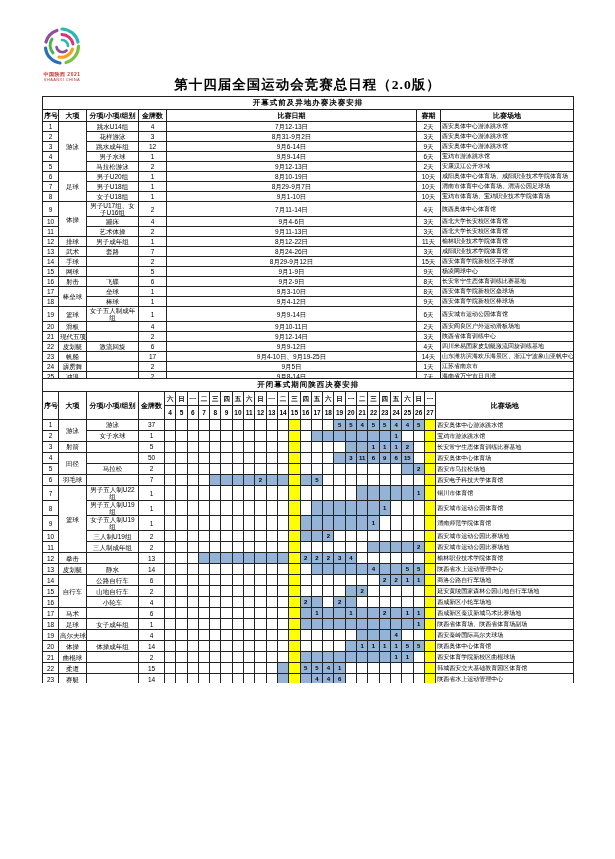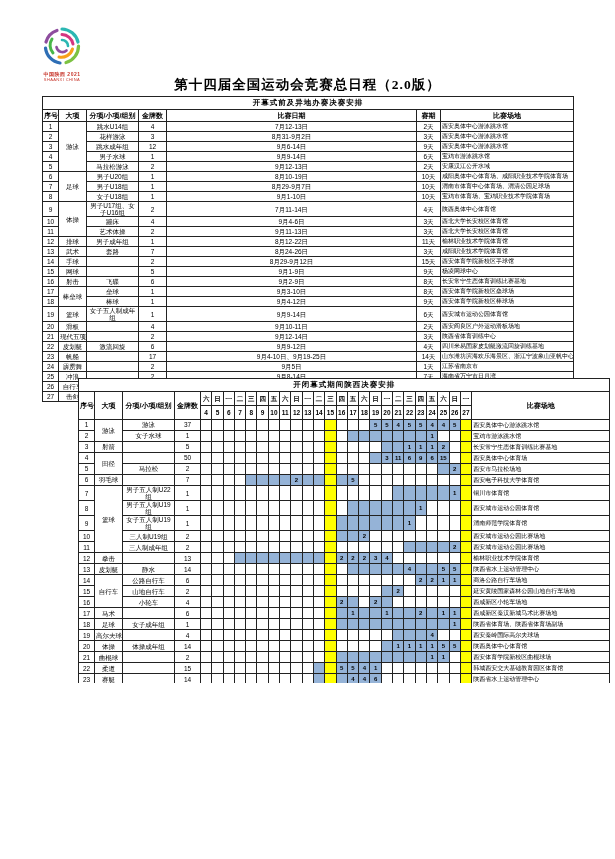--- a/index.html
+++ b/index.html
@@ -8,21 +8,21 @@
   
   .logo{position:absolute;left:36px;top:26px;width:52px;text-align:center;}
   .logo-cn{font-size:5px;font-weight:bold;color:#c8372d;letter-spacing:.5px;margin-top:1px;white-space:nowrap;}
   .logo-en{font-size:4px;color:#c8372d;letter-spacing:.4px;white-space:nowrap;}
   
   .title{position:absolute;left:0;right:0;top:76px;text-align:center;
          font-family:"Liberation Serif","DejaVu Serif",serif;font-weight:bold;font-size:13.5px;letter-spacing:1px;}
   
   table{border-collapse:collapse;table-layout:fixed;background:#fff;}
   #t1{position:absolute;left:42px;top:96px;width:531px;border:1.5px solid #000;}
-  #t2{position:absolute;left:42px;top:378px;width:531px;border:1.5px solid #000;margin-left:36px;}
+  #t2{position:absolute;left:42px;top:378px;width:531px;border:1.5px solid #000;}
   th,td{border:1px solid #222;font-size:6.5px;line-height:1.08;padding:0 1px;overflow:hidden;
         white-space:nowrap;text-align:center;vertical-align:middle;font-weight:normal;}
   thead th{font-weight:bold;font-size:7px;height:11px;}
   .sect{font-size:7.5px !important;height:12px;letter-spacing:1px;text-align:center;}
   #t1 td{height:9px;}
   #t2 td{height:10px;}
   td.ev{white-space:normal;}
   td.venue{text-align:left;font-size:6px;}
   td.blue{background:#95b3d7;}
   td.yel{background:#ffff00;}

